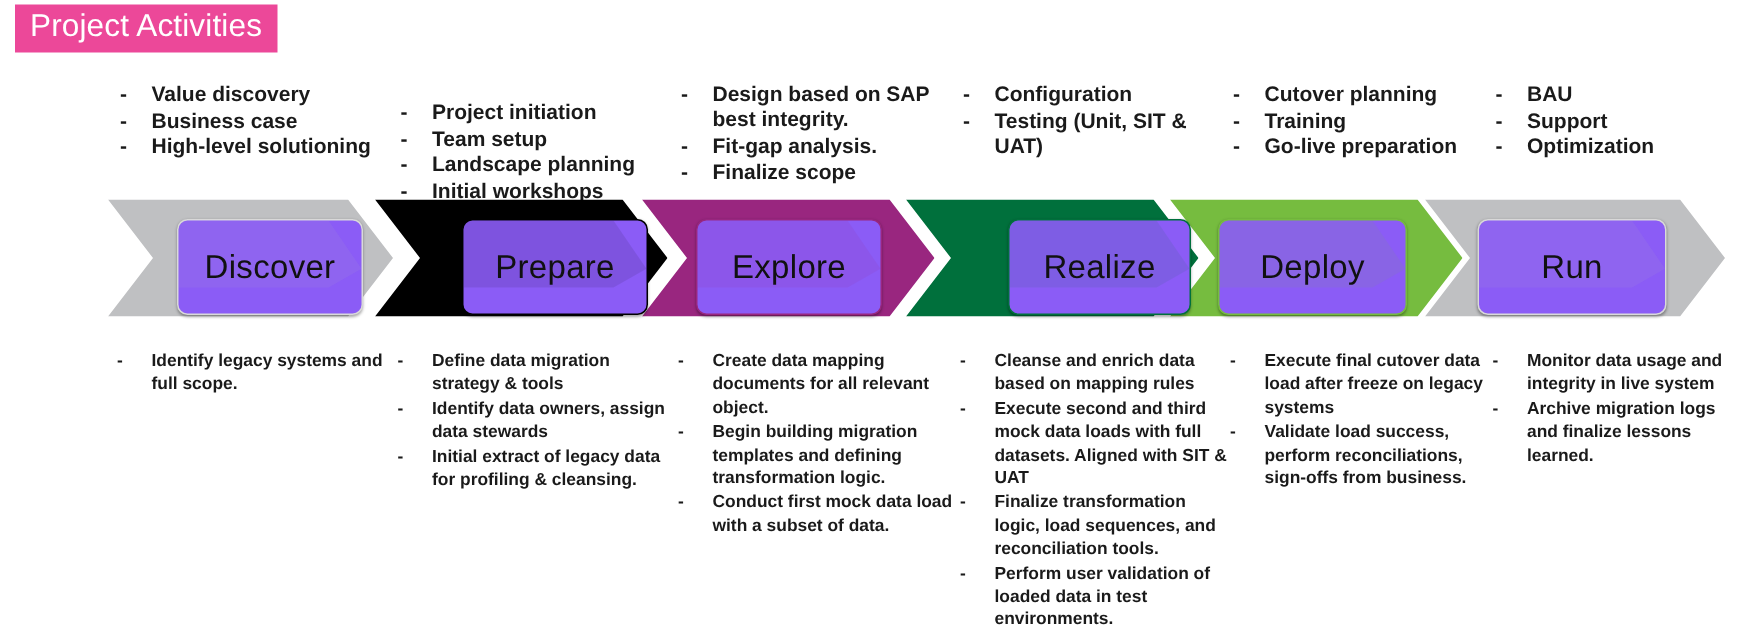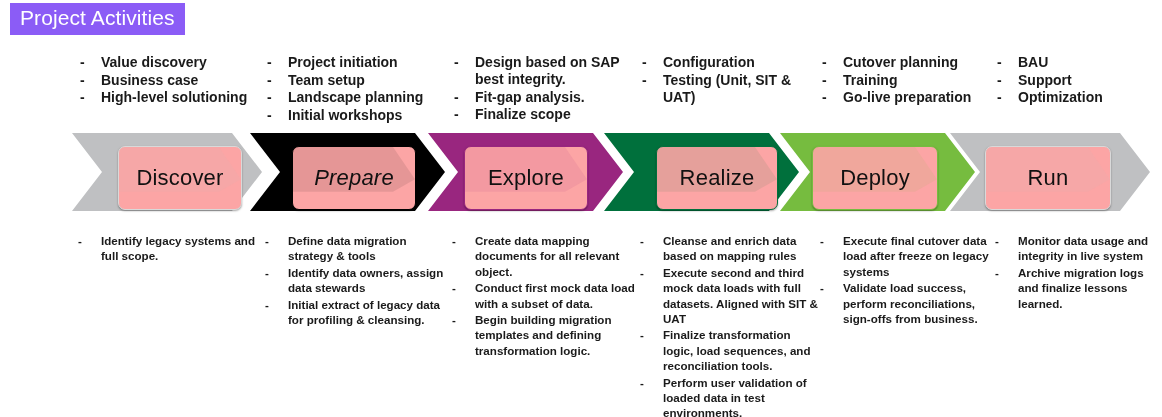--- a/index.html
+++ b/index.html
@@ -54,21 +54,21 @@
     position:absolute;top:0;height:78px;
   }
   .chev svg{display:block;}
 
   
   .phase-box{
     position:absolute;
     top:146px;
     height:62px;
     border-radius:7px;
-    background:#fca5a5;
+    background:#8b5cf6;
     box-shadow:0 1px 2px rgba(0,0,0,0.35);
     overflow:hidden;
   }
   .phase-box .watermark{
     position:absolute;inset:0;
     overflow:hidden;
   }
   .phase-box .watermark svg{position:absolute;left:0;top:0;}
   .phase-box .lbl{
     position:relative;
@@ -77,31 +77,31 @@
     font-size:22px;
     color:#111111;
     letter-spacing:0.2px;
   }
 </style>
 </head>
 <body>
 
 <div id="stage">
 
-  <div class="title-badge" style="background: #8b5cf6; color: rgb(255, 255, 255);">Project Activities</div>
+  <div class="title-badge" style="background: #ec4899; color: rgb(255, 255, 255);">Project Activities</div>
 
   <div class="col-top" id="top-row">
       <div style="position: absolute; left: 78px; top: 0px; width: 185px;">
         <ul class="bullets">
           <li>Value discovery</li>
           <li>Business case</li>
           <li>High-level solutioning</li>
         </ul>
       </div>
-      <div style="position: absolute; left: 265px; top: 0px; width: 180px;">
+      <div style="position: absolute; left: 265px; top: 12px; width: 180px;">
         <ul class="bullets">
           <li>Project initiation</li>
           <li>Team setup</li>
           <li>Landscape planning</li>
           <li>Initial  workshops</li>
         </ul>
       </div>
       <div style="position: absolute; left: 452px; top: 0px; width: 185px;">
         <ul class="bullets">
           <li>Design based on  SAP best integrity.</li>
@@ -166,37 +166,37 @@
 
   <div id="boxes">
       <div class="phase-box" style="left: 118px; width: 122px; border: 1.5px solid rgb(217, 217, 217);">
         <div class="watermark">
           <svg width="122" height="62" viewBox="0 0 122 62">
             <polygon points="0,0 100,0 122,32.24 100,44.64 0,44.64" fill="#bfc0c2" opacity="0.09"></polygon>
           </svg>
         </div>
         <div class="lbl">Discover</div>
       </div>
-      <div class="phase-box" style="left: 292px; width: 122px; border: 1.5px solid rgb(0, 0, 0); font-style: italic;">
+      <div class="phase-box" style="left: 308px; width: 122px; border: 1.5px solid rgb(0, 0, 0);">
         <div class="watermark">
           <svg width="122" height="62" viewBox="0 0 122 62">
             <polygon points="0,0 100,0 122,32.24 100,44.64 0,44.64" fill="#000000" opacity="0.09"></polygon>
           </svg>
         </div>
         <div class="lbl">Prepare</div>
       </div>
       <div class="phase-box" style="left: 464px; width: 122px; border: 1.5px solid rgb(153, 38, 127);">
         <div class="watermark">
           <svg width="122" height="62" viewBox="0 0 122 62">
             <polygon points="0,0 100,0 122,32.24 100,44.64 0,44.64" fill="#99267f" opacity="0.09"></polygon>
           </svg>
         </div>
         <div class="lbl">Explore</div>
       </div>
-      <div class="phase-box" style="left: 656px; width: 120px; border: 1.5px solid rgb(0, 112, 60);">
+      <div class="phase-box" style="left: 672px; width: 120px; border: 1.5px solid rgb(0, 112, 60);">
         <div class="watermark">
           <svg width="120" height="62" viewBox="0 0 120 62">
             <polygon points="0,0 98,0 120,32.24 98,44.64 0,44.64" fill="#00703c" opacity="0.09"></polygon>
           </svg>
         </div>
         <div class="lbl">Realize</div>
       </div>
       <div class="phase-box" style="left: 812px; width: 124px; border: 1.5px solid rgb(118, 188, 63);">
         <div class="watermark">
           <svg width="124" height="62" viewBox="0 0 124 62">
@@ -224,22 +224,22 @@
       <div style="position: absolute; left: 265px; top: 0px; width: 180px;">
         <ul class="bullets">
           <li>Define data migration strategy &amp; tools</li>
           <li>Identify data owners, assign data stewards</li>
           <li>Initial  extract of legacy data for profiling &amp; cleansing.</li>
         </ul>
       </div>
       <div style="position: absolute; left: 452px; top: 0px; width: 185px;">
         <ul class="bullets">
           <li>Create data mapping documents for all relevant object.</li>
+          <li>Begin building migration templates and defining transformation logic.</li>
           <li>Conduct first mock data load with a subset of data.</li>
-          <li>Begin building migration templates and defining transformation logic.</li>
         </ul>
       </div>
       <div style="position: absolute; left: 640px; top: 0px; width: 178px;">
         <ul class="bullets">
           <li>Cleanse and enrich data based on mapping rules</li>
           <li>Execute second and third mock data loads with full datasets. Aligned with SIT &amp; UAT</li>
           <li>Finalize transformation logic, load sequences, and reconciliation tools.</li>
           <li>Perform user validation of loaded data in test environments.</li>
         </ul>
       </div>

